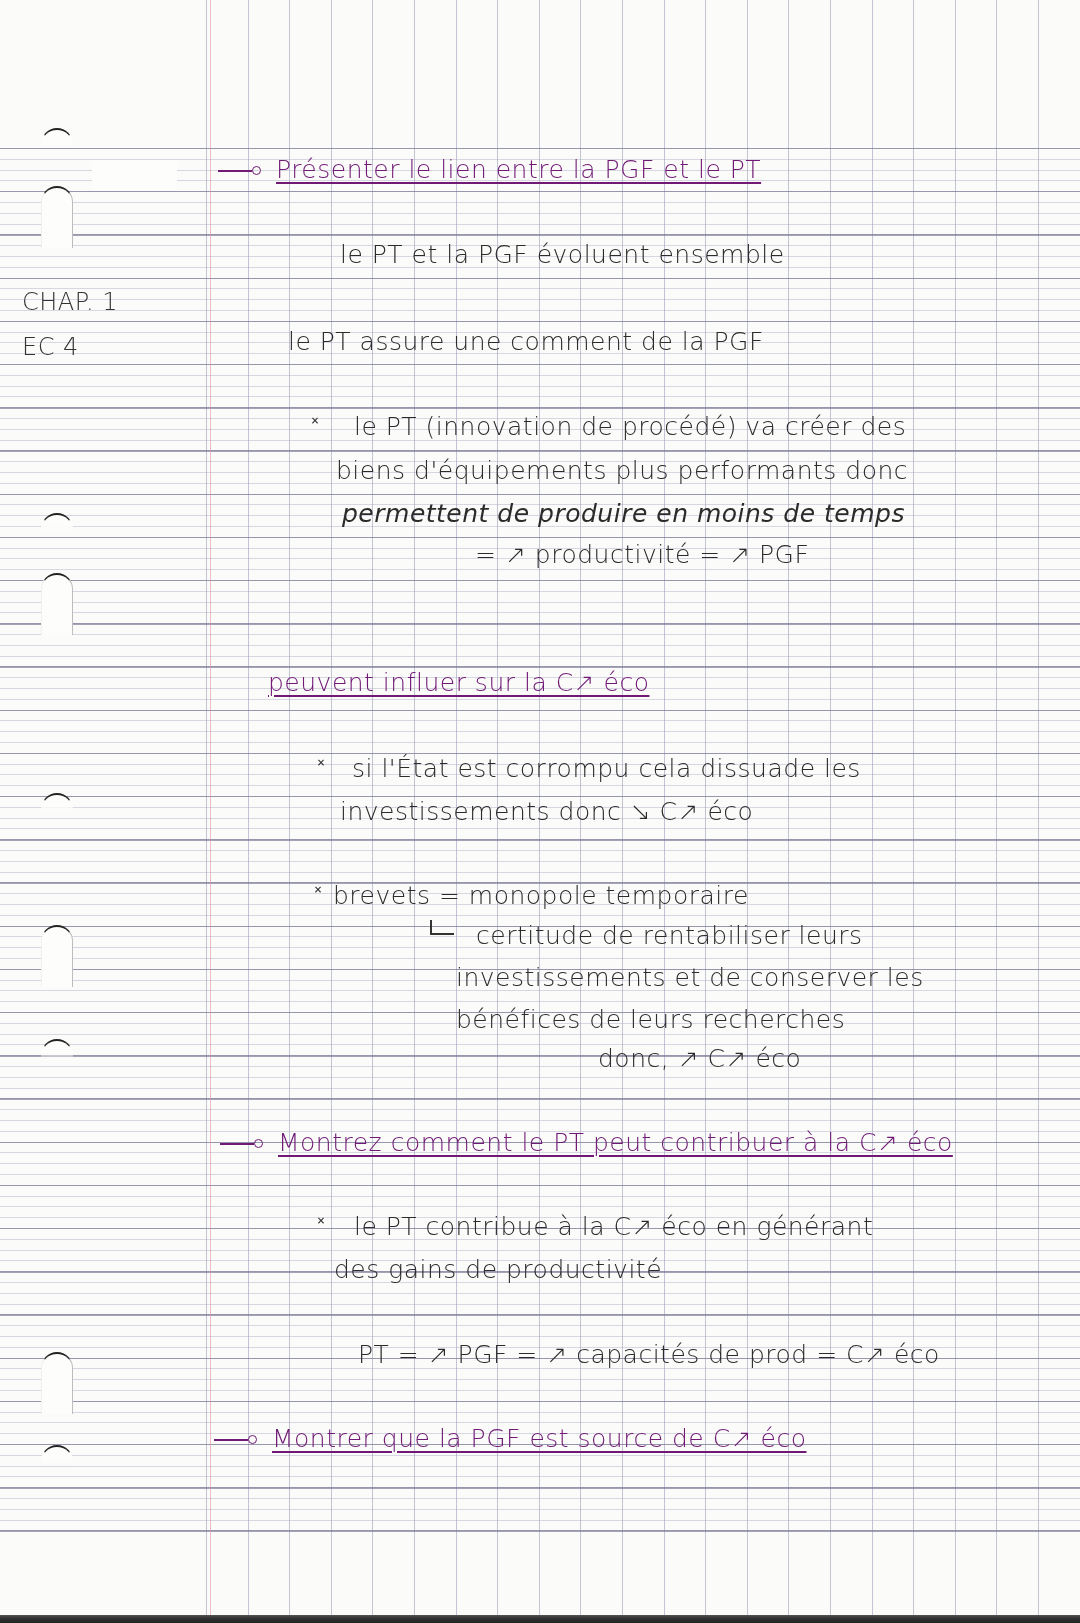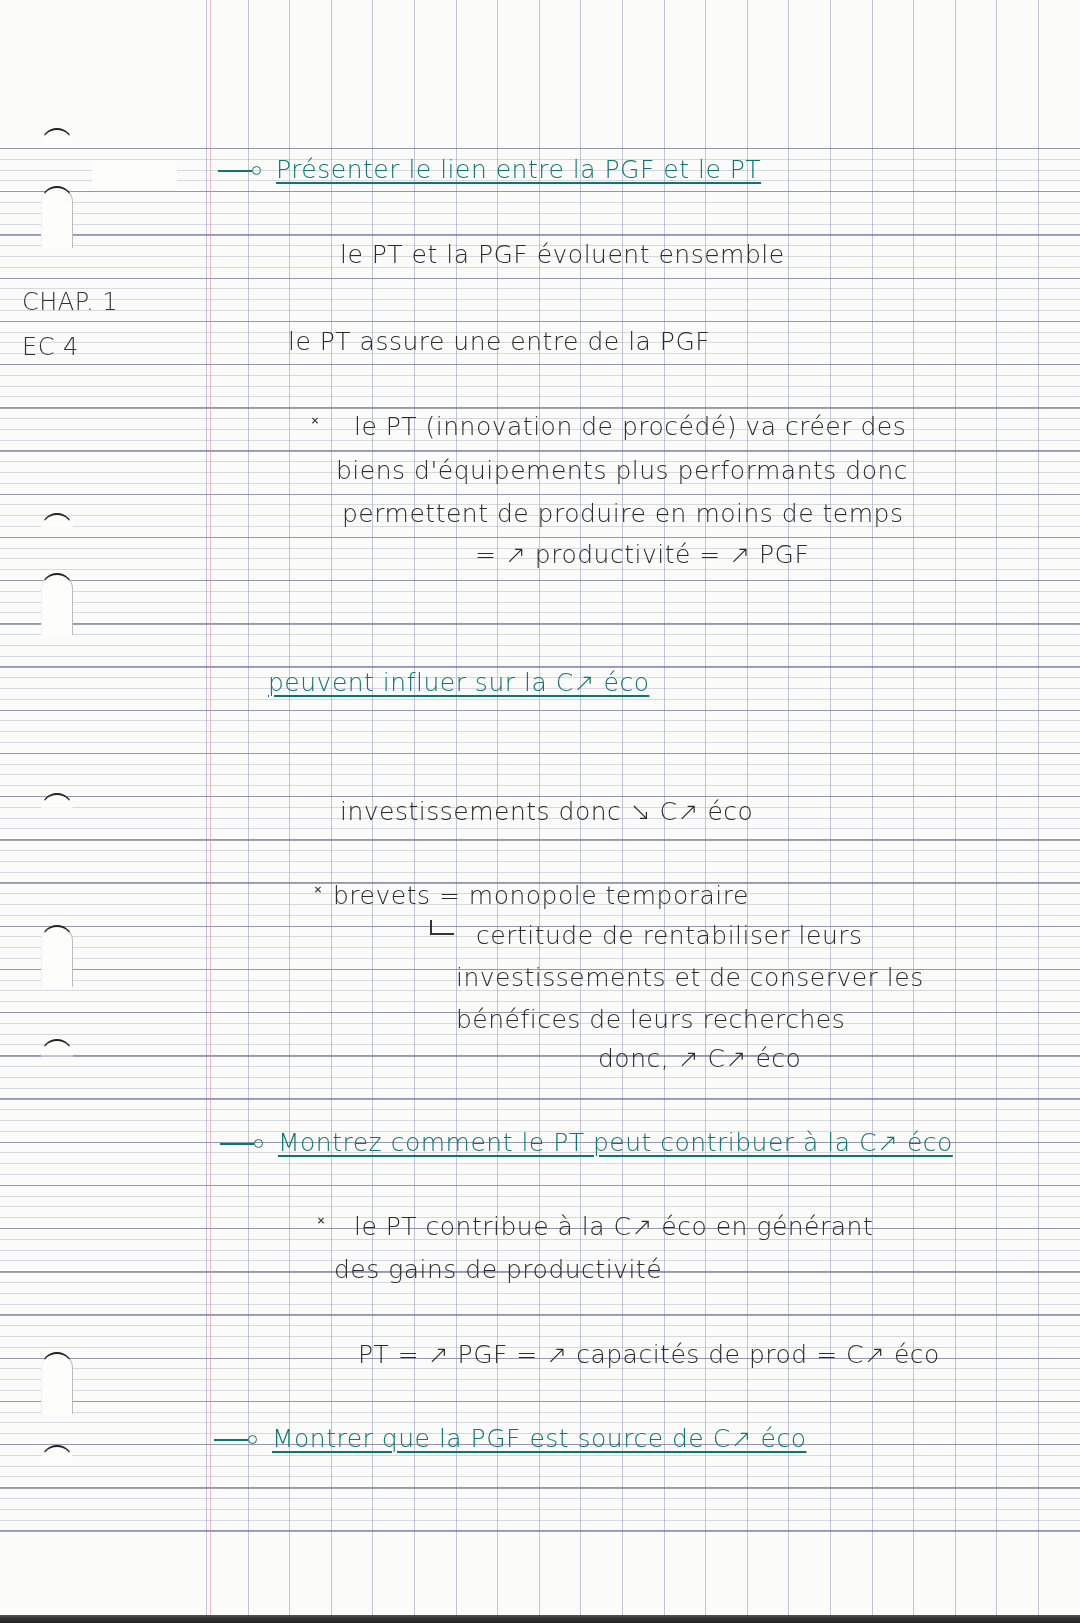--- a/index.html
+++ b/index.html
@@ -54,21 +54,21 @@
     .blank-patch {
       position: absolute; left: 92px; top: 160px; width: 85px; height: 30px; background: #fdfdfc;
     }
     
     .hand {
       position: absolute; white-space: nowrap;
       font-family: "DejaVu Sans", sans-serif;
       font-size: 25px; letter-spacing: 0.5px;
       color: #2b2b2b; font-weight: 300;
     }
-    .pink { color: #0f766e; }
+    .pink { color: #701a75; }
     .pink .ul, .ul { text-decoration: underline; text-decoration-thickness: 1.5px; text-underline-offset: 4px; }
     .arrow {
       display: inline-block; vertical-align: middle; margin-right: 14px;
       position: relative; width: 44px; height: 12px;
     }
     .arrow::before {
       content: ""; position: absolute; left: 0; top: 5px; width: 34px; height: 2px; background: currentColor;
     }
     .arrow::after {
       content: ""; position: absolute; left: 34px; top: 1px; width: 7px; height: 7px;
@@ -103,33 +103,36 @@
 
   <div class="bottom-edge"></div>
 
   <div class="hand margin-label" style="left:22px; top:288px;">CHAP. 1</div>
   <div class="hand margin-label" style="left:22px; top:333px;">EC 4</div>
 
   <div class="hand pink" style="left:218px; top:155px;">
     <span class="arrow"></span><span class="ul">Présenter le lien entre la PGF et le PT</span>
   </div>
   <div class="hand" style="left:340px; top:240px;">le PT et la PGF évoluent ensemble</div>
-  <div class="hand" style="left:288px; top:327px;">le PT assure une entre de la PGF</div>
+  <div class="hand" style="left:288px; top:327px;">le PT assure une comment de la PGF</div>
 
   <div class="hand" style="left:312px; top:412px;">
     <span class="bullet">˟</span><span style="margin-left:24px">le PT (innovation de procédé) va créer des</span>
   </div>
   <div class="hand" style="left:336px; top:456px;">biens d'équipements plus performants donc</div>
-  <div class="hand" style="left:342px; top:499px;">permettent de produire en moins de temps</div>
+  <div class="hand" style="left:342px; top:499px;font-style:italic;">permettent de produire en moins de temps</div>
   <div class="hand" style="left:475px; top:540px;">= ↗ productivité = ↗ PGF</div>
 
   <div class="hand pink" style="left:268px; top:668px;">
     <span class="ul">peuvent influer sur la C↗ éco</span>
   </div>
 
+  <div class="hand" style="left:318px; top:754px;">
+    <span class="bullet">˟</span><span style="margin-left:16px">si l'État est corrompu cela dissuade les</span>
+  </div>
   <div class="hand" style="left:340px; top:797px;">investissements donc ↘ C↗ éco</div>
 
   <div class="hand" style="left:315px; top:881px;">
     <span class="bullet">˟</span><span style="">brevets = monopole temporaire</span>
   </div>
   <div class="hand" style="left:430px; top:921px;">
     <span class="hook"></span><span>certitude de rentabiliser leurs</span>
   </div>
   <div class="hand" style="left:456px; top:963px;">investissements et de conserver les</div>
   <div class="hand" style="left:456px; top:1005px;">bénéfices de leurs recherches</div>

